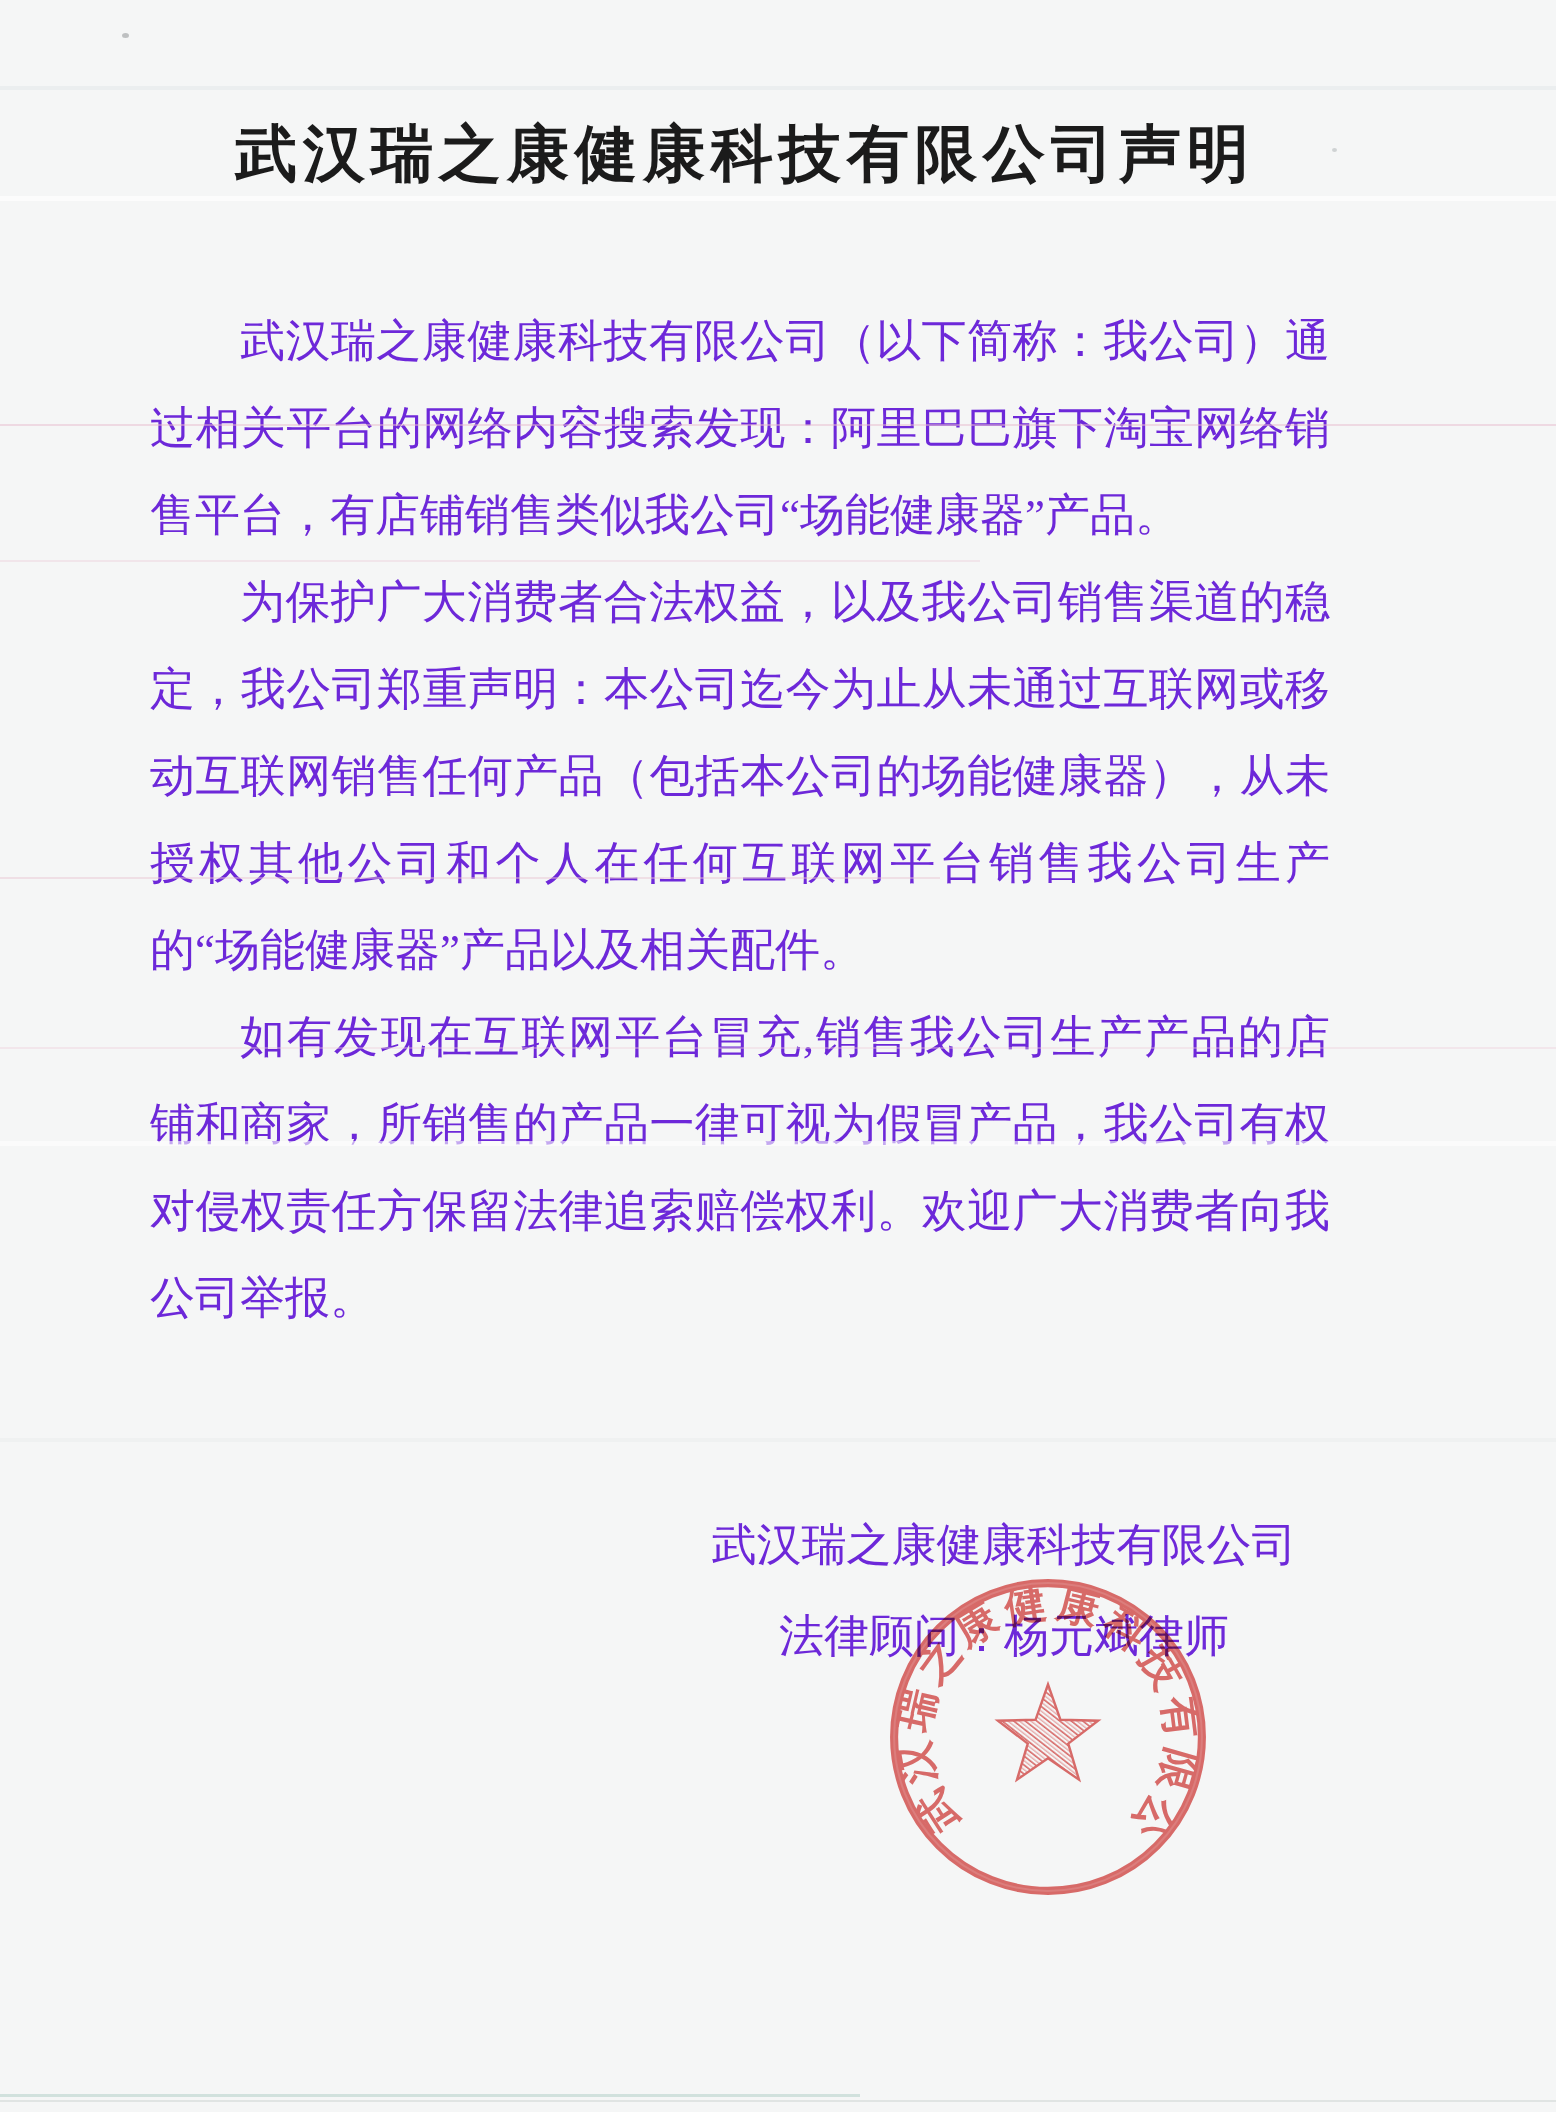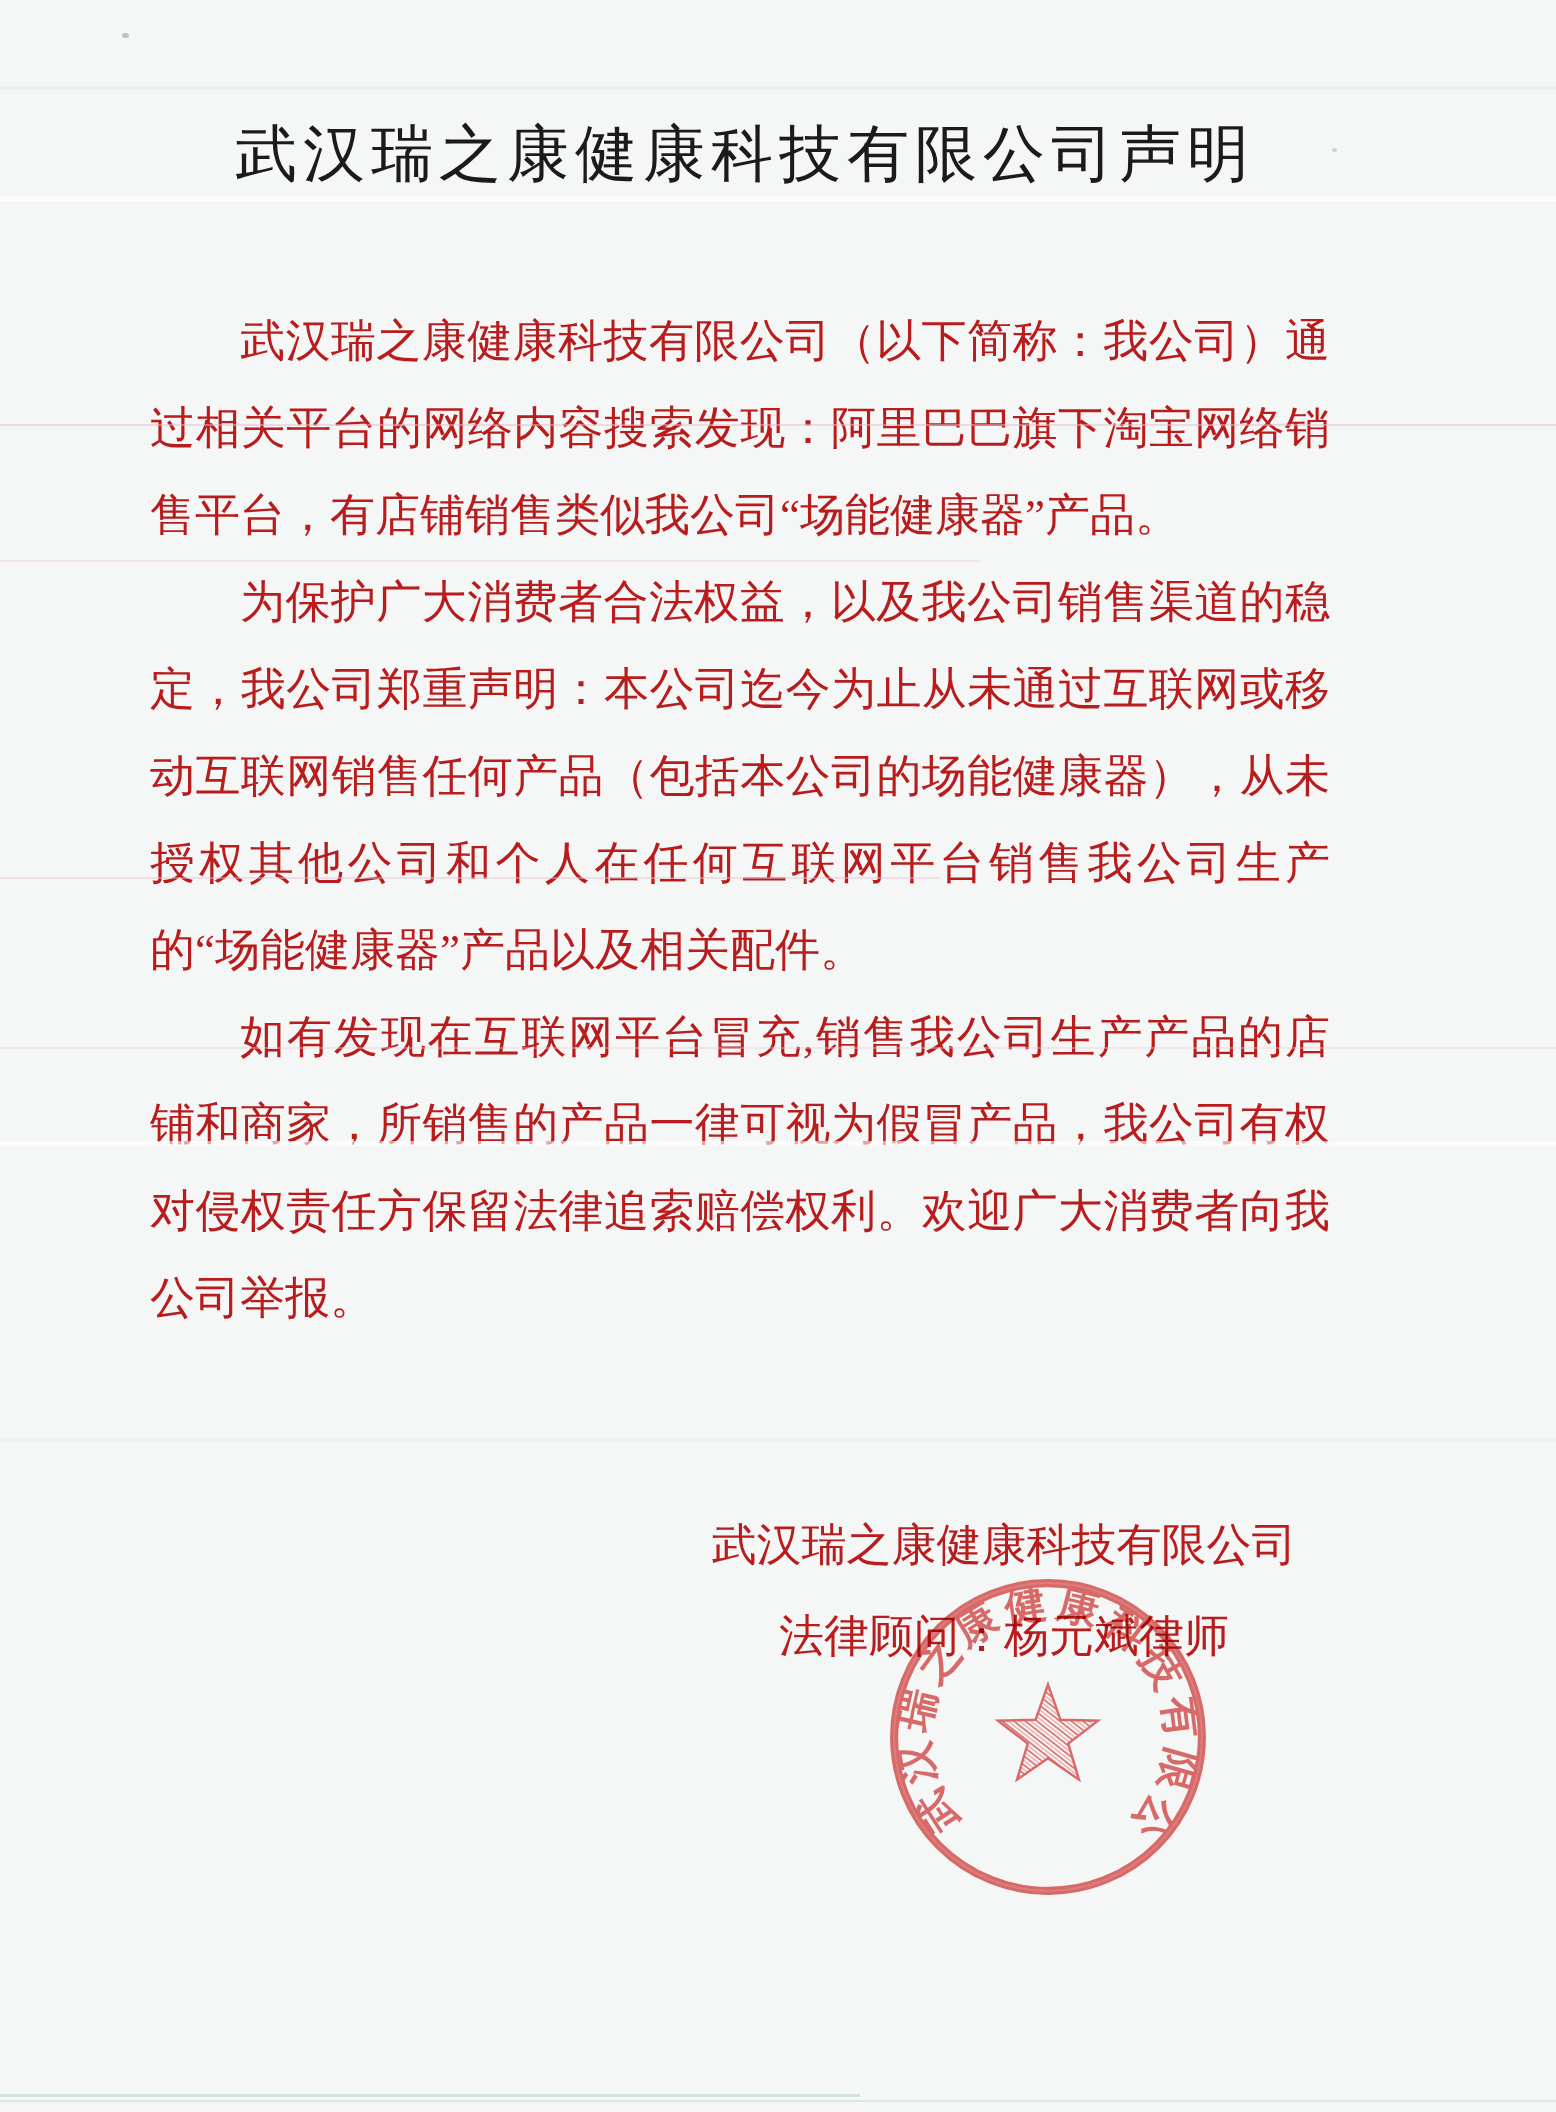--- a/index.html
+++ b/index.html
@@ -14,34 +14,34 @@
     font-family: "Liberation Serif", "DejaVu Serif", serif;
     color: #232323;
   }
   .doc-title {
     position: absolute;
     top: 112px;
     left: 0;
     width: 1490px;            
     text-align: center;
     font-size: 62px;
-    font-weight: 400;
+    font-weight: 700;
     letter-spacing: 6px;
     color: #1b1b1b;
   }
   .doc-body {
     position: absolute;
     top: 298px;
     left: 150px;
     width: 1180px;
     font-size: 45px;
     line-height: 87px;
     text-align: justify;
     text-justify: inter-ideograph;
-    color: #b91c1c;
+    color: #6d28d9;
   }
   .doc-body p {
     margin: 0;
     text-indent: 90px;
   }
   .closing {
     margin-top: 96px;
     text-indent: 90px;
     font-size: 46px;
   }

